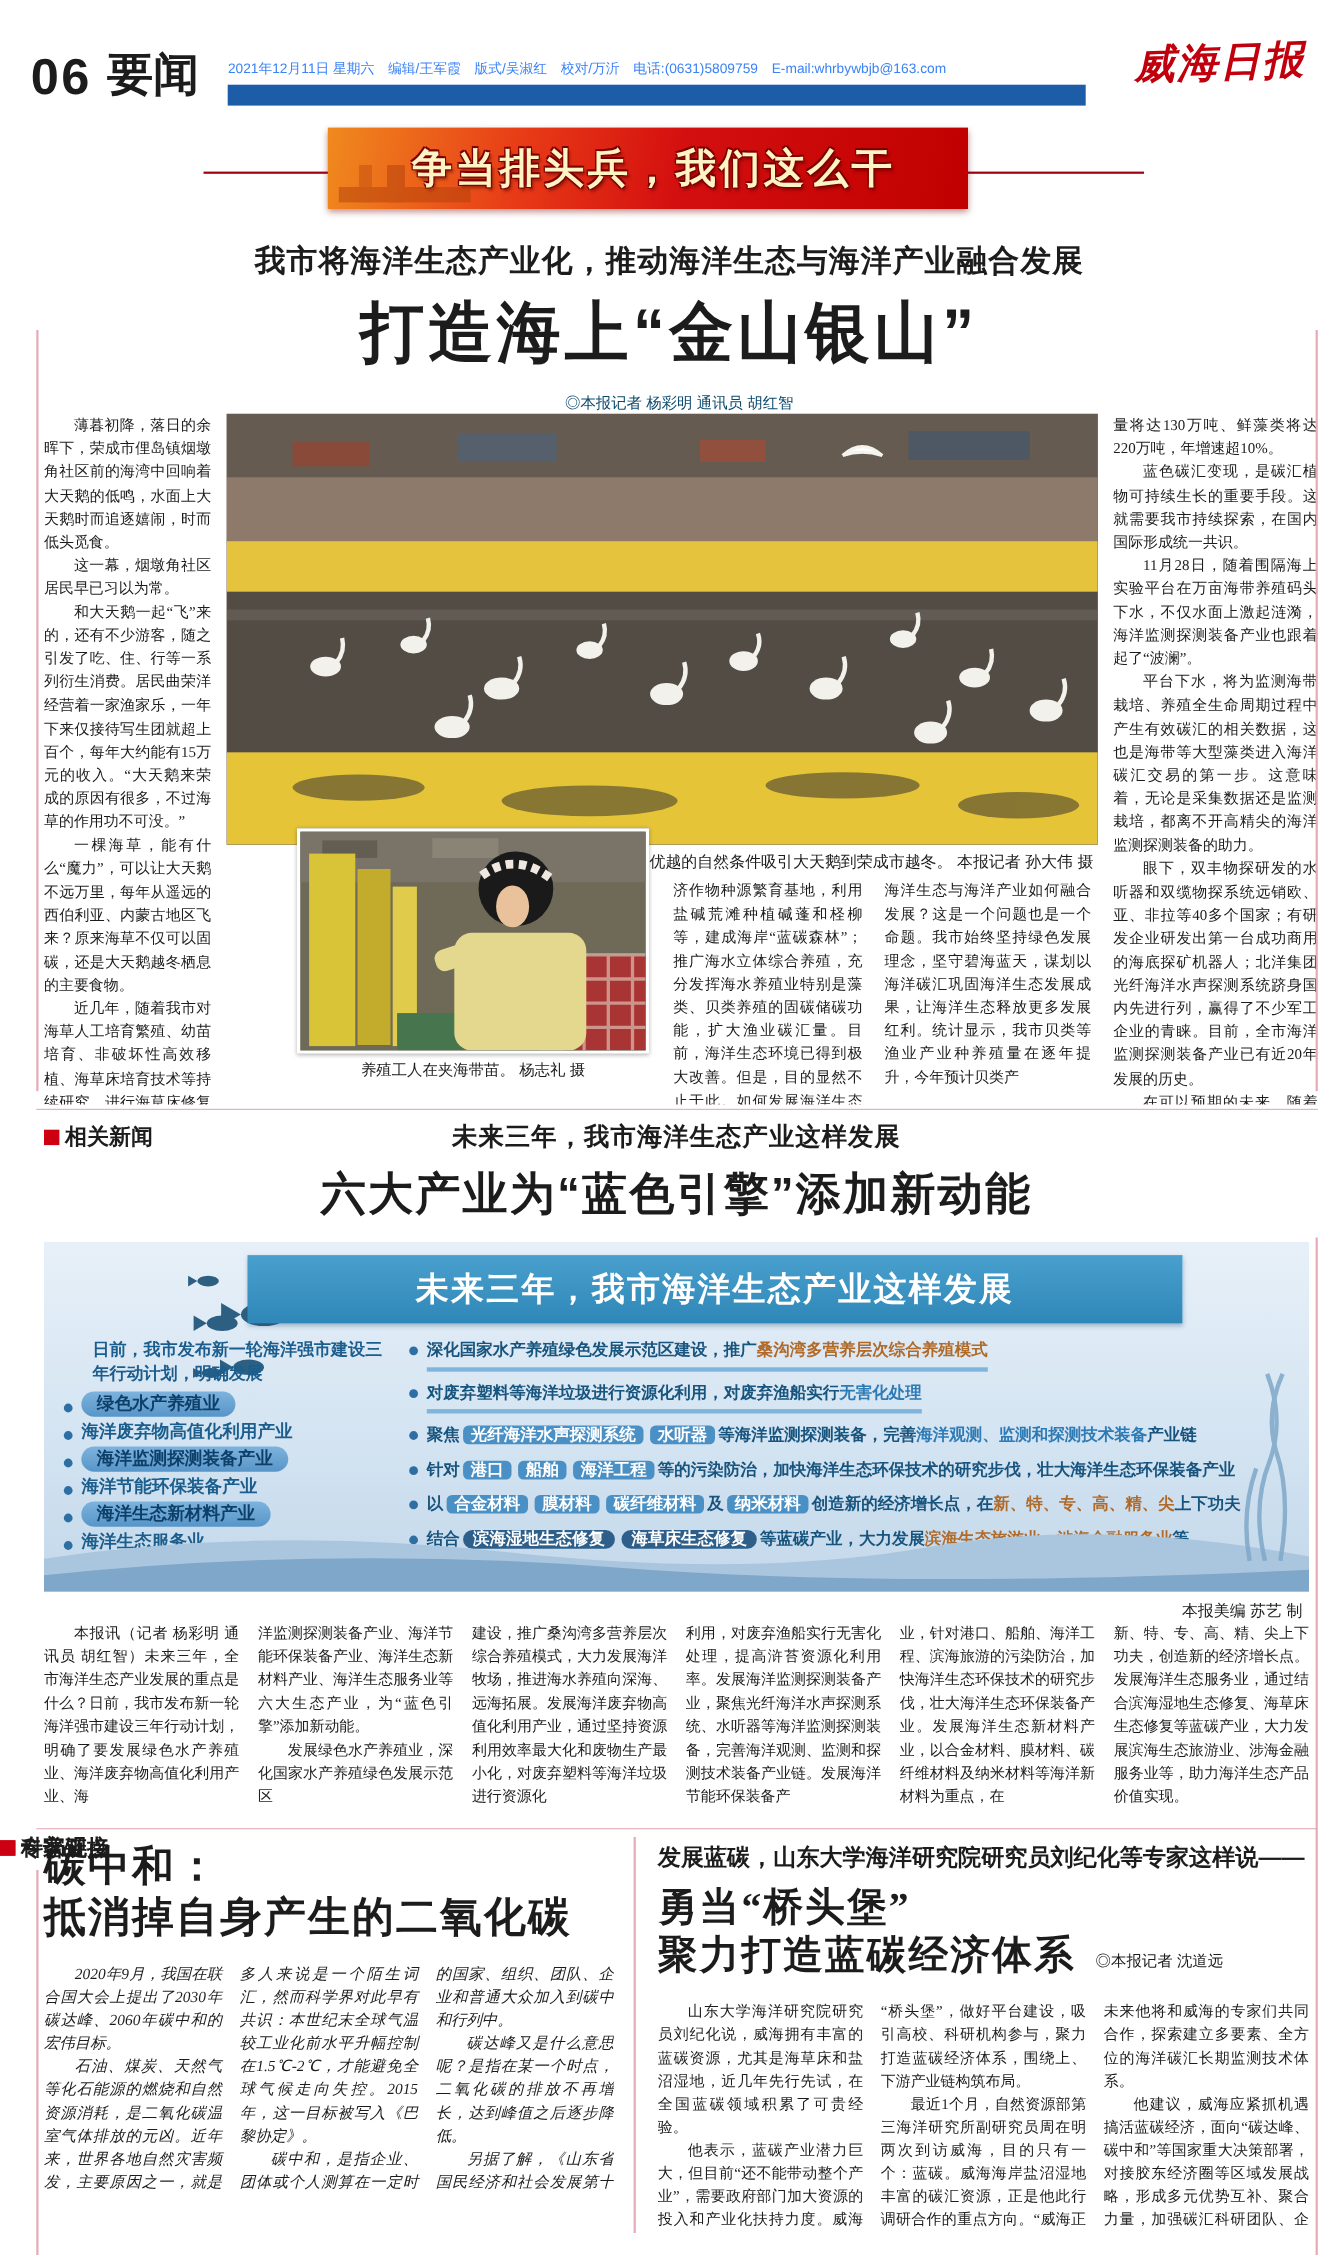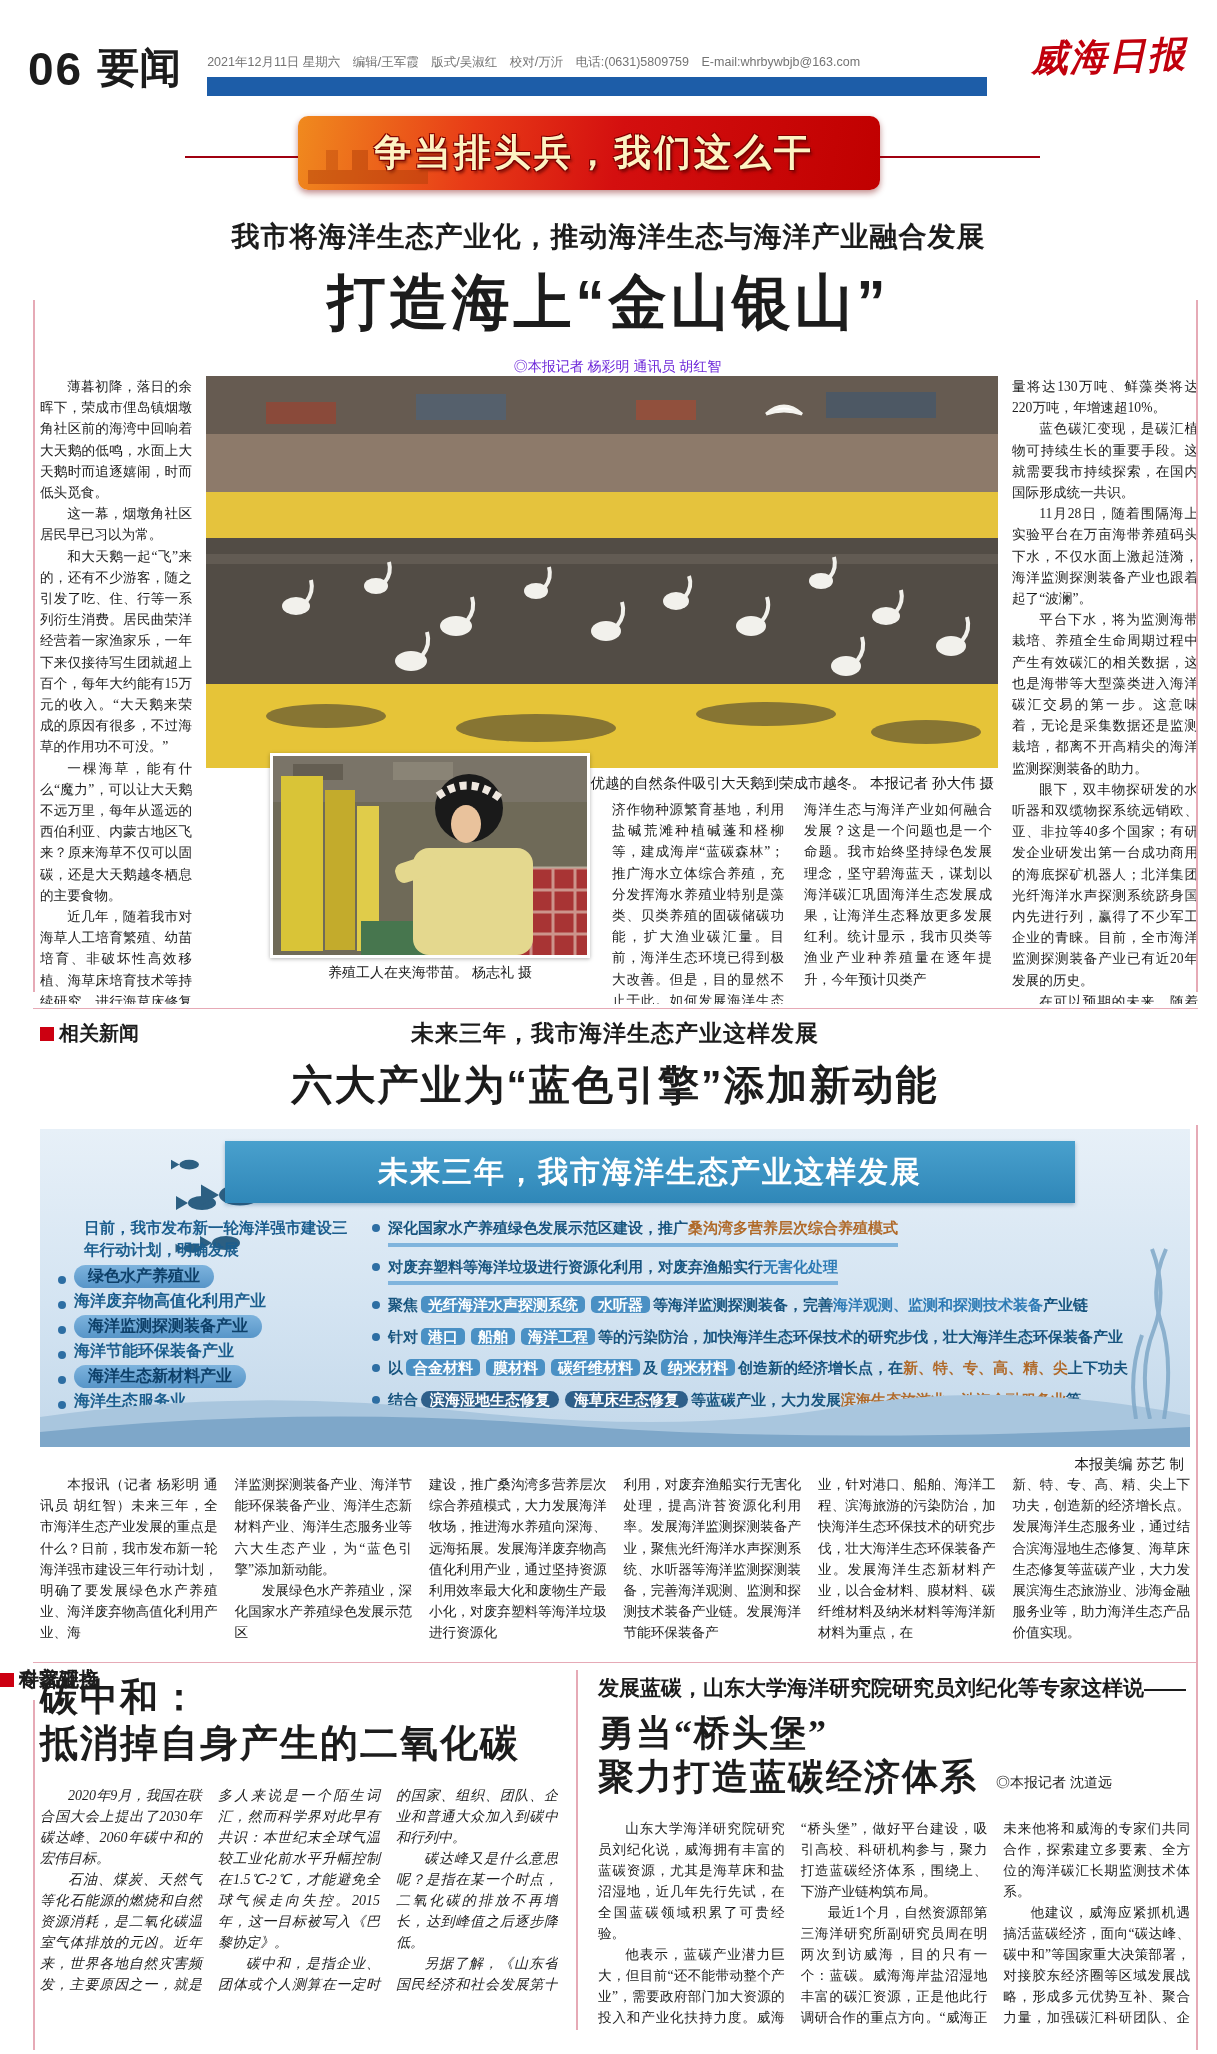--- a/index.html
+++ b/index.html
@@ -13,40 +13,40 @@
   .vrule.r1 { right:19px; top:300px; height:692px; }
   .vrule.r2 { right:19px; top:1125px; height:925px; }
   .vrule.l2 { left:33px; top:1700px; height:350px; }
   .hrule { position:absolute; left:33px; right:19px; height:1px; background:#e6aab6; }
 
   
   .masthead { display:flex; align-items:flex-end; padding:26px 30px 0 28px; height:96px; position:relative; }
   .pageno { font-family:"Liberation Sans", sans-serif; font-size:46px; font-weight:bold; letter-spacing:2px; }
   .section-name { font-family:"Liberation Sans", sans-serif; font-size:42px; font-weight:900; margin-left:14px; }
   .meta-wrap { flex:1; margin:0 20px 0 26px; }
-  .meta-line { font-family:"Liberation Sans", sans-serif; font-size:12.5px; color:#737373; white-space:nowrap; margin-bottom:6px; }
+  .meta-line { font-family:"Liberation Sans", sans-serif; font-size:12.5px; color:#3b82f6; white-space:nowrap; margin-bottom:6px; }
   .blue-bar { height:19px; background:#1d5da8; width:97%; }
   .masthead-logo { font-size:37px; font-weight:bold; color:#c1000d; font-style:italic; transform:rotate(-2deg); white-space:nowrap; letter-spacing:2px; padding-bottom:14px; }
 
   
   .banner-row { position:relative; height:92px; margin-top:14px; }
   .banner-line { position:absolute; top:46px; left:185px; width:855px; height:2px; background:#a00010; }
-  .banner { position:absolute; left:298px; top:6px; width:582px; height:74px; border-radius:10px;
+  .banner { position:absolute; left:298px; top:6px; width:582px; height:74px; border-radius:0;
             background:linear-gradient(100deg,#f08a1e 0%,#e83b17 30%,#d40f0f 55%,#c00000 100%);
             box-shadow:0 3px 6px rgba(120,0,0,.45); display:flex; align-items:center; justify-content:center;padding-left:10px; }
   .banner::before { content:""; position:absolute; left:10px; bottom:6px; width:120px; height:34px; opacity:.5;
             background:linear-gradient(0deg,#b2400a 40%, transparent 41%),
                        linear-gradient(90deg, transparent 0 18px, #c24e10 18px 30px, transparent 30px 44px, #b2400a 44px 60px, transparent 60px); }
   .banner-text { font-family:"Liberation Sans", sans-serif; font-size:37px; font-weight:900; color:#fdf3c3; letter-spacing:3px;
             text-shadow:1px 1px 0 #7d0000, -1px 1px 0 #7d0000, 1px -1px 0 #7d0000, -1px -1px 0 #7d0000, 2px 3px 3px rgba(80,0,0,.6); }
 
   
   .main-kicker { text-align:center; font-family:"Liberation Sans", sans-serif; font-size:28px; font-weight:900; margin-top:16px; letter-spacing:1px; }
   .main-title { text-align:center; font-family:"Liberation Sans", sans-serif; font-size:58px; font-weight:900; letter-spacing:4px; margin-top:8px; transform:scaleY(1.04); }
-  .main-byline { text-align:center; font-family:"Liberation Sans", sans-serif; font-size:14px; margin-top:16px; color:#6d28d9;padding-left:18px; }
+  .main-byline { text-align:center; font-family:"Liberation Sans", sans-serif; font-size:14px; margin-top:16px; color:#0c4a6e;padding-left:18px; }
 
   
   .article-grid { display:grid; grid-template-columns:152px 792px 186px; column-gap:14px; padding:0 27px 0 40px; height:628px; overflow:hidden; }
   .coltext p { font-size:13.6px; line-height:1.56; text-align:justify; text-indent:2em; }
   .coltext.cont-first p:first-child { text-indent:0; }
   .center-zone { position:relative; }
   .photo1 { width:792px; height:392px; background:#6e6258; position:relative; overflow:hidden; }
   .caption1 { text-align:right; font-family:"Liberation Sans", sans-serif; font-size:14.5px; padding:6px 4px 0 0; }
   .center-bottom { display:flex; margin-top:6px; }
   .photo2wrap { width:320px; margin-left:64px; position:relative; z-index:3; margin-top:-46px; }

